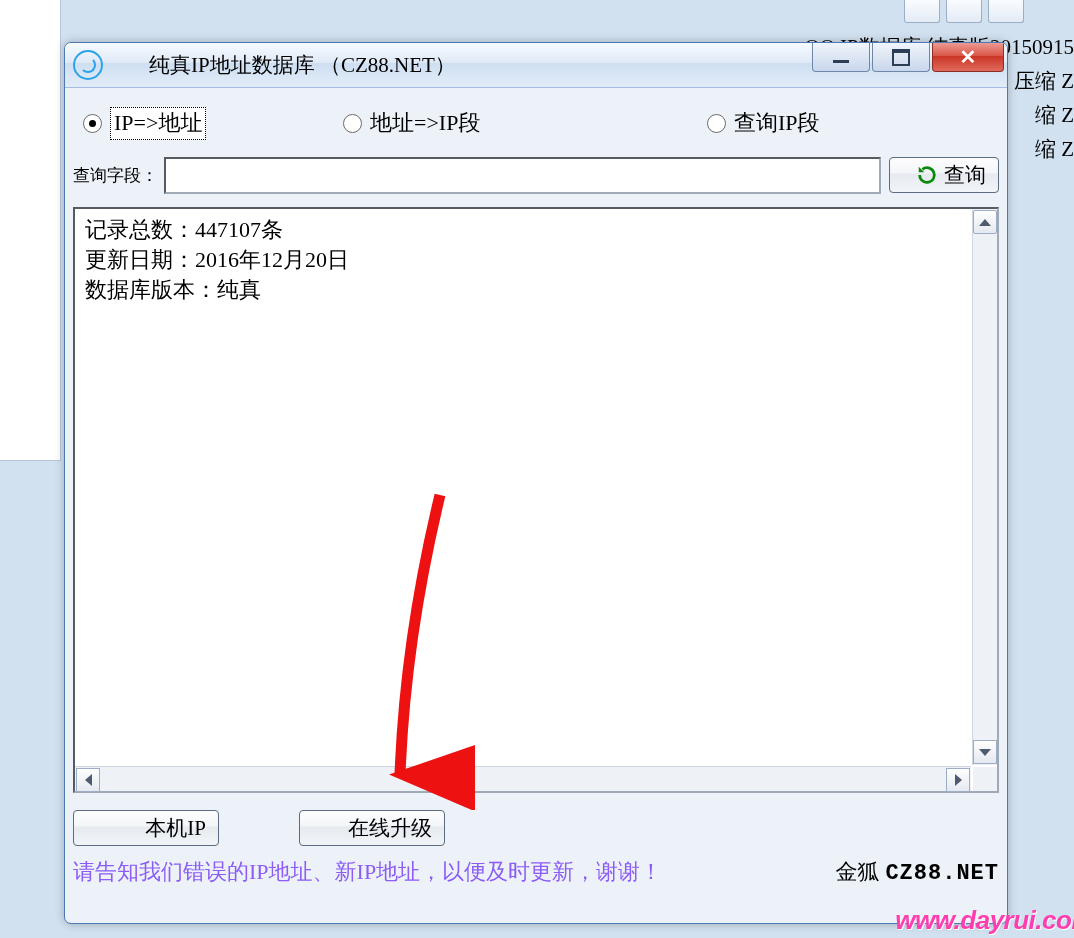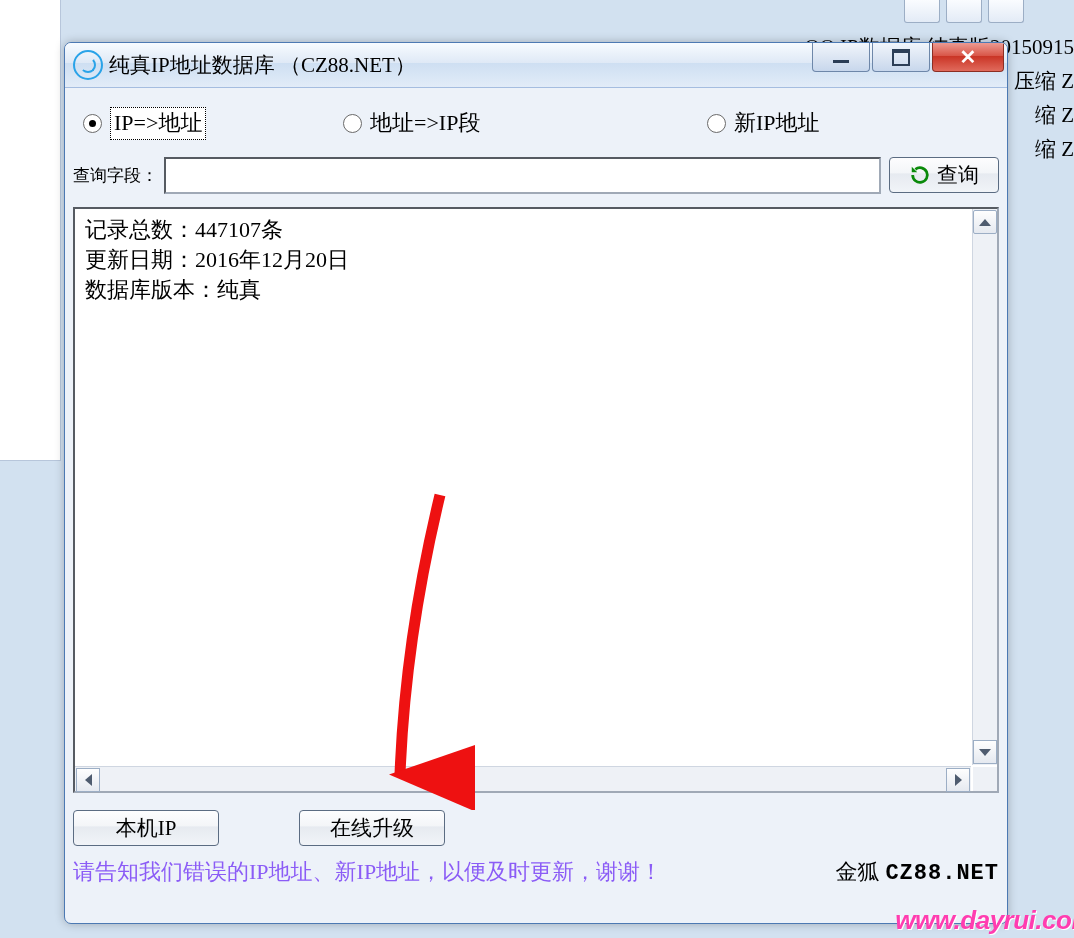--- a/index.html
+++ b/index.html
@@ -75,20 +75,21 @@
   .titlebar .app-icon .arc {
     width: 12px; height: 12px;
     border: 2px solid #2aa3e8;
     border-radius: 50%;
     border-top-color: transparent;
     border-left-color: transparent;
   }
   .titlebar .title-text {
     font-size: 21px;
     color: #000;
+    margin-left: 40px;
   }
   .win-controls {
     position: absolute;
     right: 3px; top: 0;
     display: flex;
   }
   .win-btn {
     width: 56px; height: 28px;
     margin-left: 2px;
     border: 1px solid #6e87a9;
@@ -160,21 +161,21 @@
     border: 2px inset #a0a9b6;
     background: #fff;
     font: inherit;
     padding: 0 4px;
   }
   .btn {
     height: 36px;
     border: 1px solid #5b6c82;
     border-radius: 4px;
     background: linear-gradient(#fdfdfe,#f3f5f8 45%,#e6eaf0 46%,#f1f4f8);
-    display: inline-flex; align-items: center; justify-content: center;
+    display: inline-flex; align-items: center; justify-content: flex-end;
     padding: 0 12px;
     font: inherit;
     cursor: default;
   }
   .btn-query {
     margin-left: 8px;
     width: 110px;
   }
   .btn .btn-icon { margin-right: 6px; display: inline-flex; align-items: center; }
   .ic-refresh svg { width: 22px; height: 22px; }
@@ -330,21 +331,21 @@
             <span class="dot"></span>
           </span>
         <span class="radio-label boxed">IP=&gt;地址</span>
       </div>
       <div class="radio-group r2">
         <span class="radio-dot"></span>
         <span class="radio-label">地址=&gt;IP段</span>
       </div>
       <div class="radio-group r3">
         <span class="radio-dot"></span>
-        <span class="radio-label">新IP地址</span>
+        <span class="radio-label">查询IP段</span>
       </div>
     </div>
 
     <div class="query-row">
       <span class="query-label">查询字段：</span>
       <input class="query-input" type="text" value="" style="">
       <button class="btn btn-query">
         <span class="btn-icon ic-refresh">
           <svg viewBox="0 0 24 24">
               <path fill="none" stroke="#0a8a0a" stroke-width="3" d="M4 12a8 8 0 1 0 3-6.2"></path>

